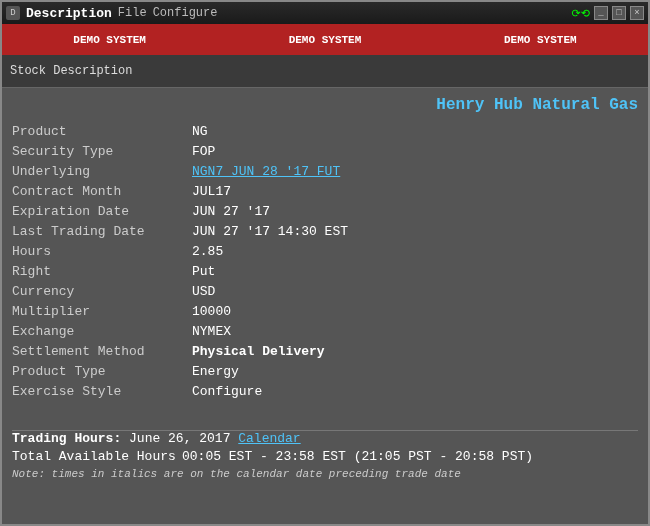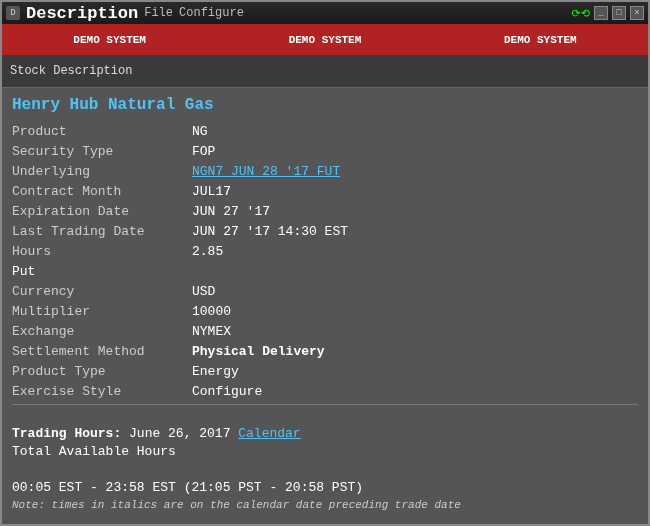--- a/index.html
+++ b/index.html
@@ -33,21 +33,21 @@
       background: #555;
       border-radius: 2px;
       display: flex;
       align-items: center;
       justify-content: center;
       color: #ccc;
       font-size: 9px;
     }
     .title-bar-text {
       color: #fff;
-      font-size: 17px;
+      font-size: 13px;
       font-weight: bold;
     }
     .title-bar-menu {
       color: #bbb;
       font-size: 12px;
     }
     .title-bar-controls {
       margin-left: auto;
       display: flex;
       gap: 4px;
@@ -95,20 +95,21 @@
       background: #555555;
       flex: 1;
       padding: 8px 10px;
       overflow-y: auto;
     }
     .stock-title {
       color: #4fc3f7;
       font-size: 16px;
       font-weight: bold;
       margin-bottom: 10px;
+      text-align: right;
     }
     .info-row {
       display: flex;
       margin-bottom: 2px;
       min-height: 18px;
       align-items: flex-start;
     }
     .label {
       color: #cccccc;
       width: 180px;
@@ -121,36 +122,35 @@
     }
     .value.link {
       color: #4fc3f7;
       text-decoration: underline;
       cursor: pointer;
     }
     .value.bold {
       font-weight: bold;
     }
     .trading-hours-section {
-      margin-top: 2px;
+      margin-top: 28px;
       border-top: 1px solid #777;
-      padding-top: 21px;
+      padding-top: 0;
     }
     .trading-hours-line {
       color: #ffffff;
       font-size: 13px;
       margin-bottom: 3px;
     }
     .total-hours-row {
       display: flex;
-      gap: 21px;
+      gap: 0;
       color: #ffffff;
       font-size: 13px;
       margin-bottom: 3px;
-      flex-direction: column;
     }
     .total-label {
       width: 170px;
       flex-shrink: 0;
     }
     .note-text {
       color: #cccccc;
       font-size: 11px;
       font-style: italic;
       margin-top: 4px;
@@ -217,20 +217,21 @@
       </div>
       <div class="info-row">
         <span class="label">Last Trading Date</span>
         <span class="value">JUN 27 '17 14:30 EST</span>
       </div>
       <div class="info-row">
         <span class="label">Hours</span>
         <span class="value">2.85</span>
       </div>
       <div class="info-row">
+        <span class="label">Right</span>
         <span class="value">Put</span>
       </div>
       <div class="info-row">
         <span class="label">Currency</span>
         <span class="value">USD</span>
       </div>
       <div class="info-row">
         <span class="label">Multiplier</span>
         <span class="value">10000</span>
       </div>

